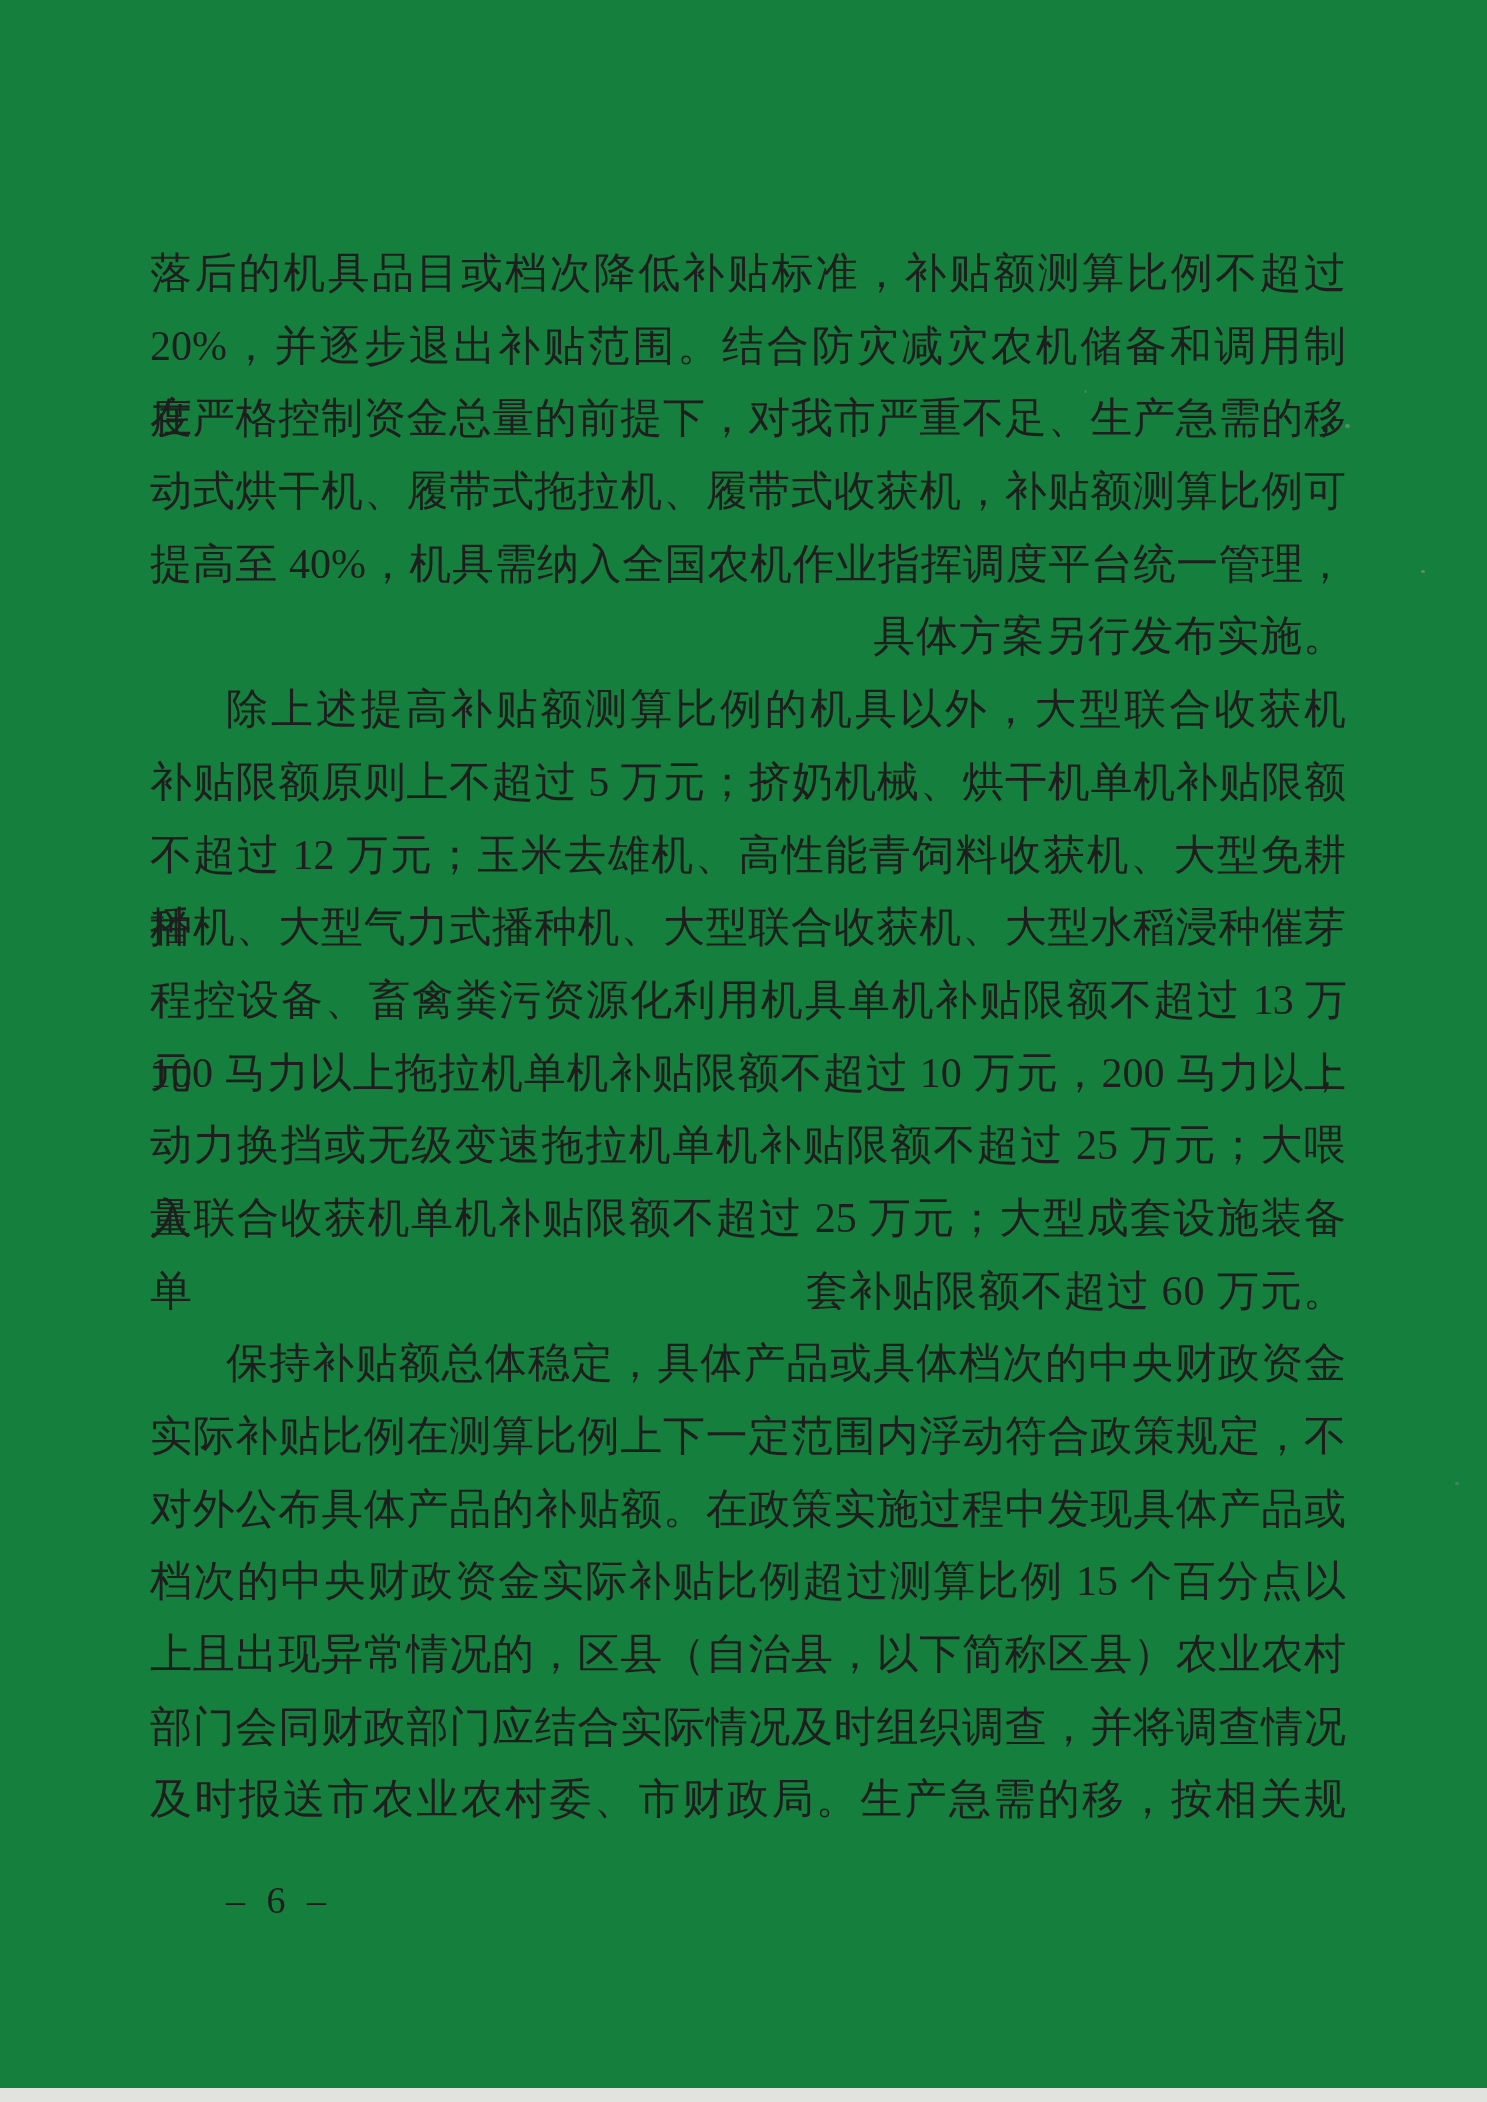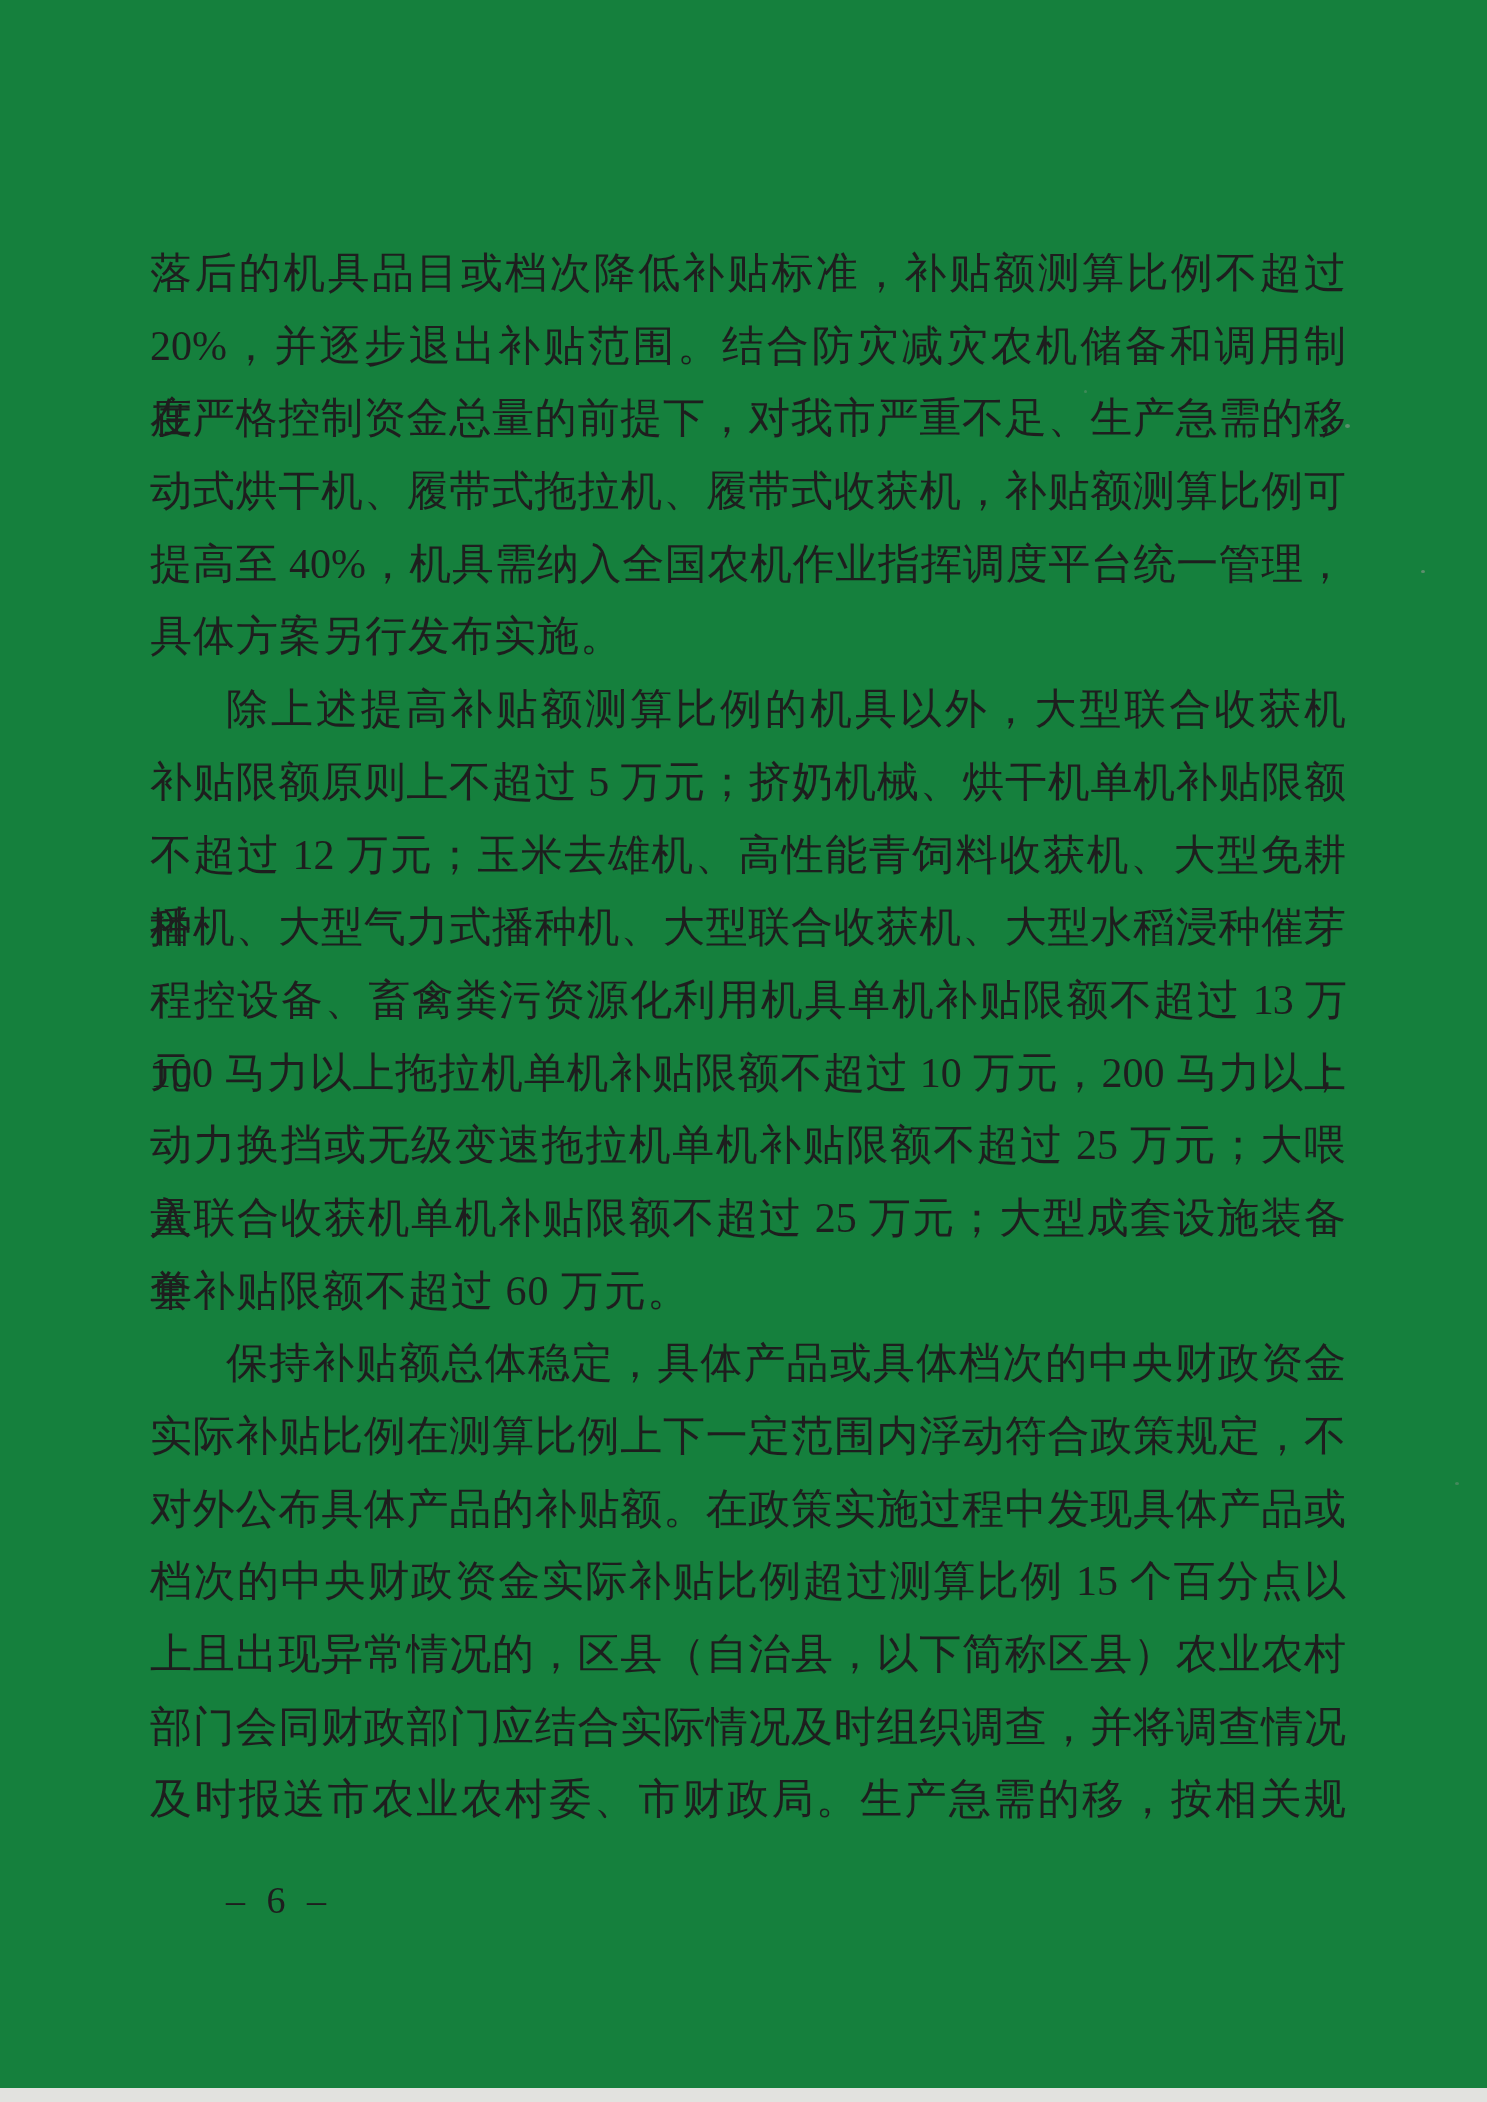--- a/index.html
+++ b/index.html
@@ -30,21 +30,21 @@
     left: 150px;
     top: 237px;
     width: 1196px;
   }
   .text-line {
     height: 72.7px;
     line-height: 72.7px;
     font-size: 42px;
     color: #1e1e1e;
     white-space: nowrap;
-    text-align: left;
+    text-align: right;
     letter-spacing: 1px;
   }
   .text-line.justify {
     white-space: normal;
     text-align: justify;
     text-align-last: justify;
     letter-spacing: 0;
   }
   .text-line.indent {
     padding-left: 76px;

